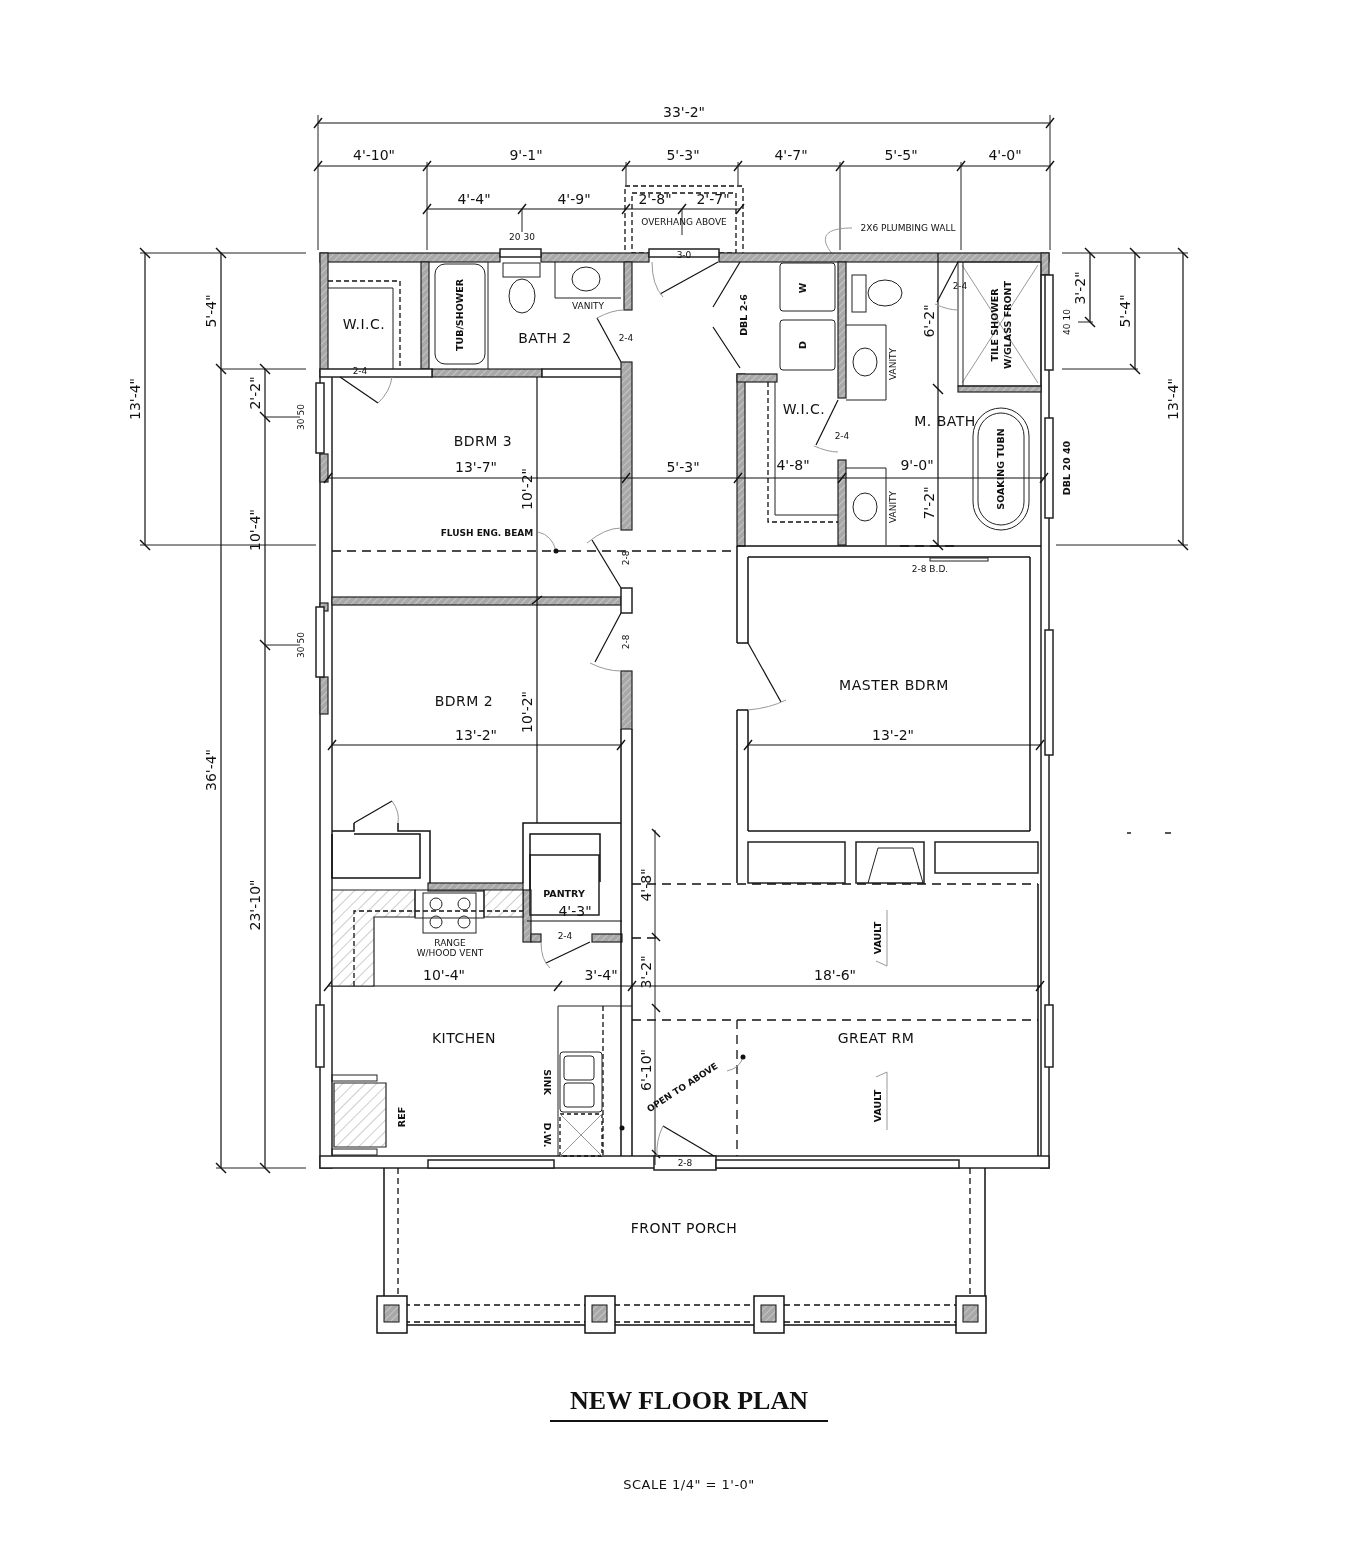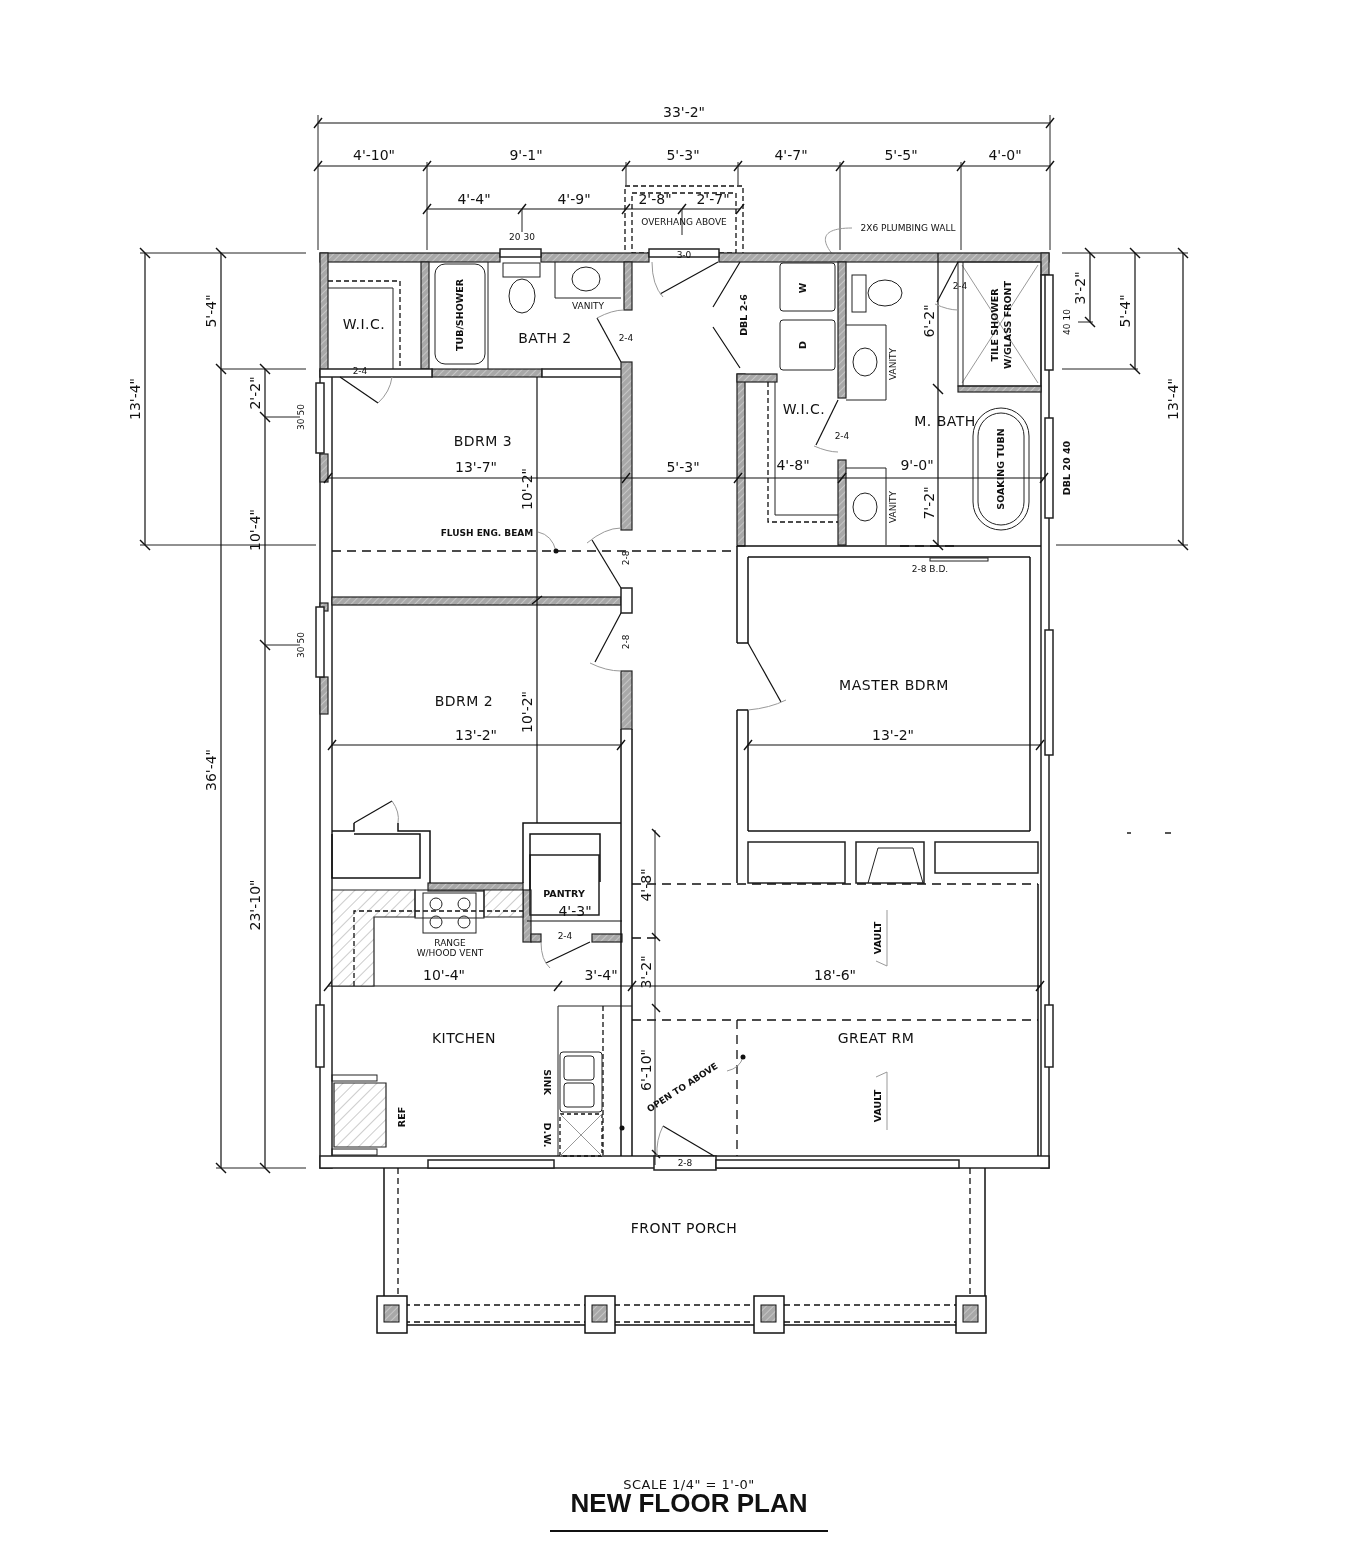--- a/index.html
+++ b/index.html
@@ -10,21 +10,21 @@
   .ln { stroke:#111; stroke-width:1.5; fill:none; }
   .thin { stroke:#222; stroke-width:1; fill:none; }
   .dash { stroke:#111; stroke-width:1.3; fill:none; stroke-dasharray:9 6; }
   .arc { stroke:#999; stroke-width:1; fill:none; }
   .dim { stroke:#111; stroke-width:1.2; fill:none; }
   .tick { stroke:#111; stroke-width:1.4; }
   .t-room { font-family:"DejaVu Sans", sans-serif; font-size:14px; fill:#111; letter-spacing:0.5px; }
   .t-dim { font-family:"DejaVu Sans", sans-serif; font-size:14px; fill:#111; }
   .t-sm { font-family:"DejaVu Sans", sans-serif; font-size:9.5px; fill:#111; font-weight:bold; }
   .t-xs { font-family:"DejaVu Sans", sans-serif; font-size:9px; fill:#111; }
-  .title { position:absolute; left:550px; top:1488px; width:278px; text-align:center; font-family:Liberation Sans, sans-serif; font-weight:bold; font-size:26px; color:#111; border-bottom:2px solid #111; padding-bottom:11px; }
+  .title { position:absolute; left:550px; top:1386px; width:278px; text-align:center; font-family:Liberation Serif, serif; font-weight:bold; font-size:26px; color:#111; border-bottom:2px solid #111; padding-bottom:4px; }
   .scale { position:absolute; left:550px; top:1477px; width:278px; text-align:center; font-family:"DejaVu Sans", sans-serif; font-size:13px; color:#111; letter-spacing:0.5px; }
 </style>
 </head>
 <body>
 
 <svg width="1358" height="1544" viewBox="0 0 1358 1544" xmlns="http://www.w3.org/2000/svg">
   <defs>
     <pattern id="hatch" patternUnits="userSpaceOnUse" width="5" height="5" patternTransform="rotate(45)">
       <rect width="5" height="5" fill="#a8a8a8"></rect>
       <line x1="0" y1="0" x2="0" y2="5" stroke="#d0d0d0" stroke-width="1.5"></line>

